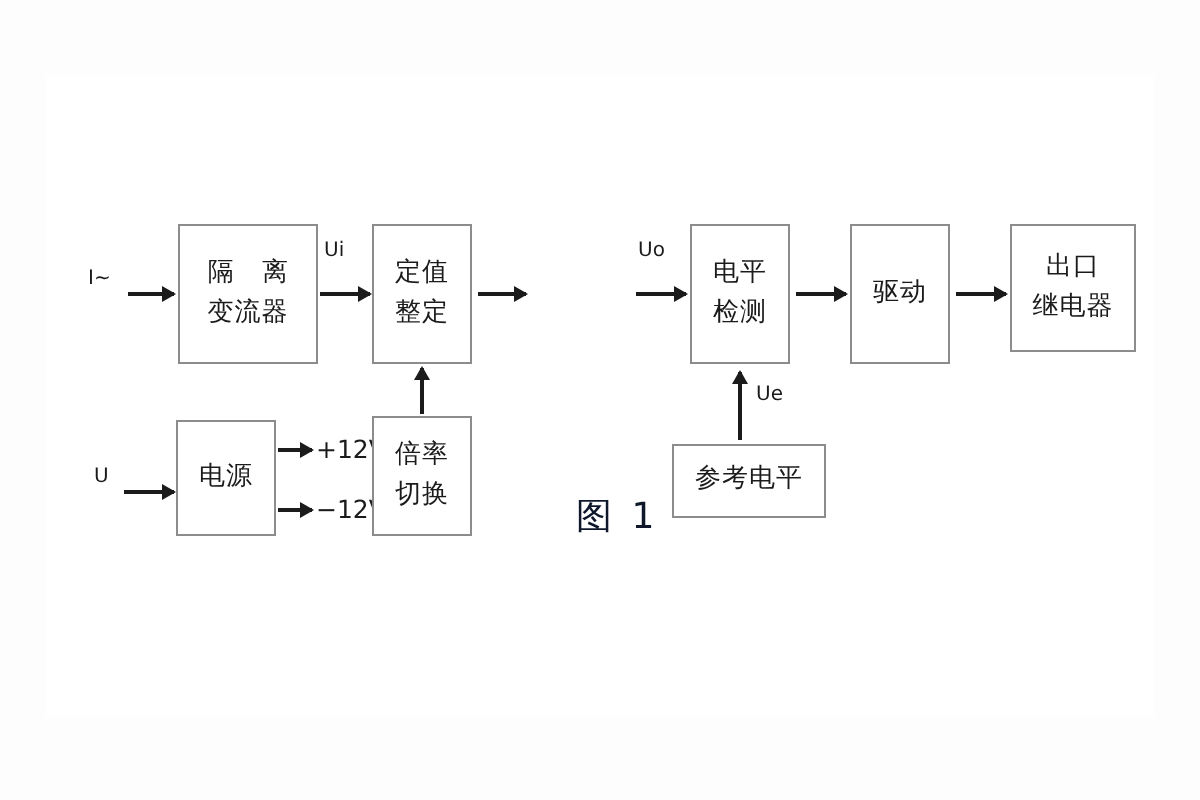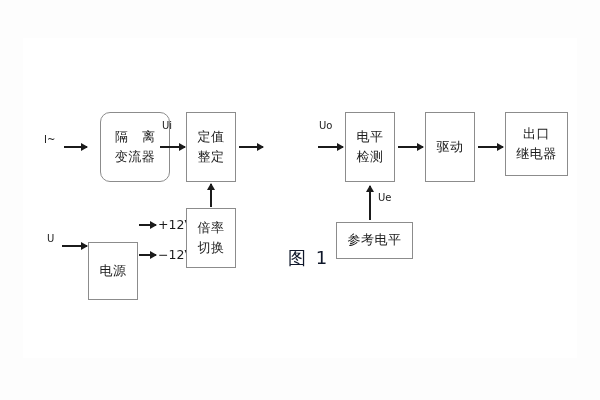--- a/index.html
+++ b/index.html
@@ -92,21 +92,21 @@
 <body>
 
 <div id="stage">
 
   <div id="panel"></div>
 
   <div class="label" style="left:44px; top:134px;">I~</div>
 
   <div class="arrow-h" style="left:64px; top:146px; width:23px;"></div>
 
-  <div class="box spaced" style="left:100px; top:112px; width:70px; height:70px;border-radius:10px;">
+  <div class="box spaced" style="left:89px; top:112px; width:70px; height:70px;">
     <span class="ln">隔 离</span>
     <span class="ln">变流器</span>
   </div>
 
   <div class="label" style="left:162px; top:120px;">Ui</div>
   <div class="arrow-h" style="left:160px; top:146px; width:25px;"></div>
 
   <div class="box" style="left:186px; top:112px; width:50px; height:70px;">
     <span class="ln">定值</span>
     <span class="ln">整定</span>
@@ -133,21 +133,21 @@
 
   <div class="box" style="left:505px; top:112px; width:63px; height:64px;">
     <span class="ln">出口</span>
     <span class="ln">继电器</span>
   </div>
 
   <div class="label" style="left:47px; top:233px;">U</div>
 
   <div class="arrow-h" style="left:62px; top:245px; width:25px;"></div>
 
-  <div class="box" style="left:88px; top:210px; width:50px; height:58px;margin-top:32px;">
+  <div class="box" style="left:88px; top:210px; width:50px; height:58px;">
     <span class="ln">电源</span>
   </div>
 
   <div class="arrow-h" style="left:139px; top:224px; width:17px;"></div>
   <div class="label small" style="left:158px; top:217px;">+12V</div>
 
   <div class="arrow-h" style="left:139px; top:254px; width:17px;"></div>
   <div class="label small" style="left:158px; top:247px;">−12V</div>
 
   <div class="box" style="left:186px; top:208px; width:50px; height:60px;">

